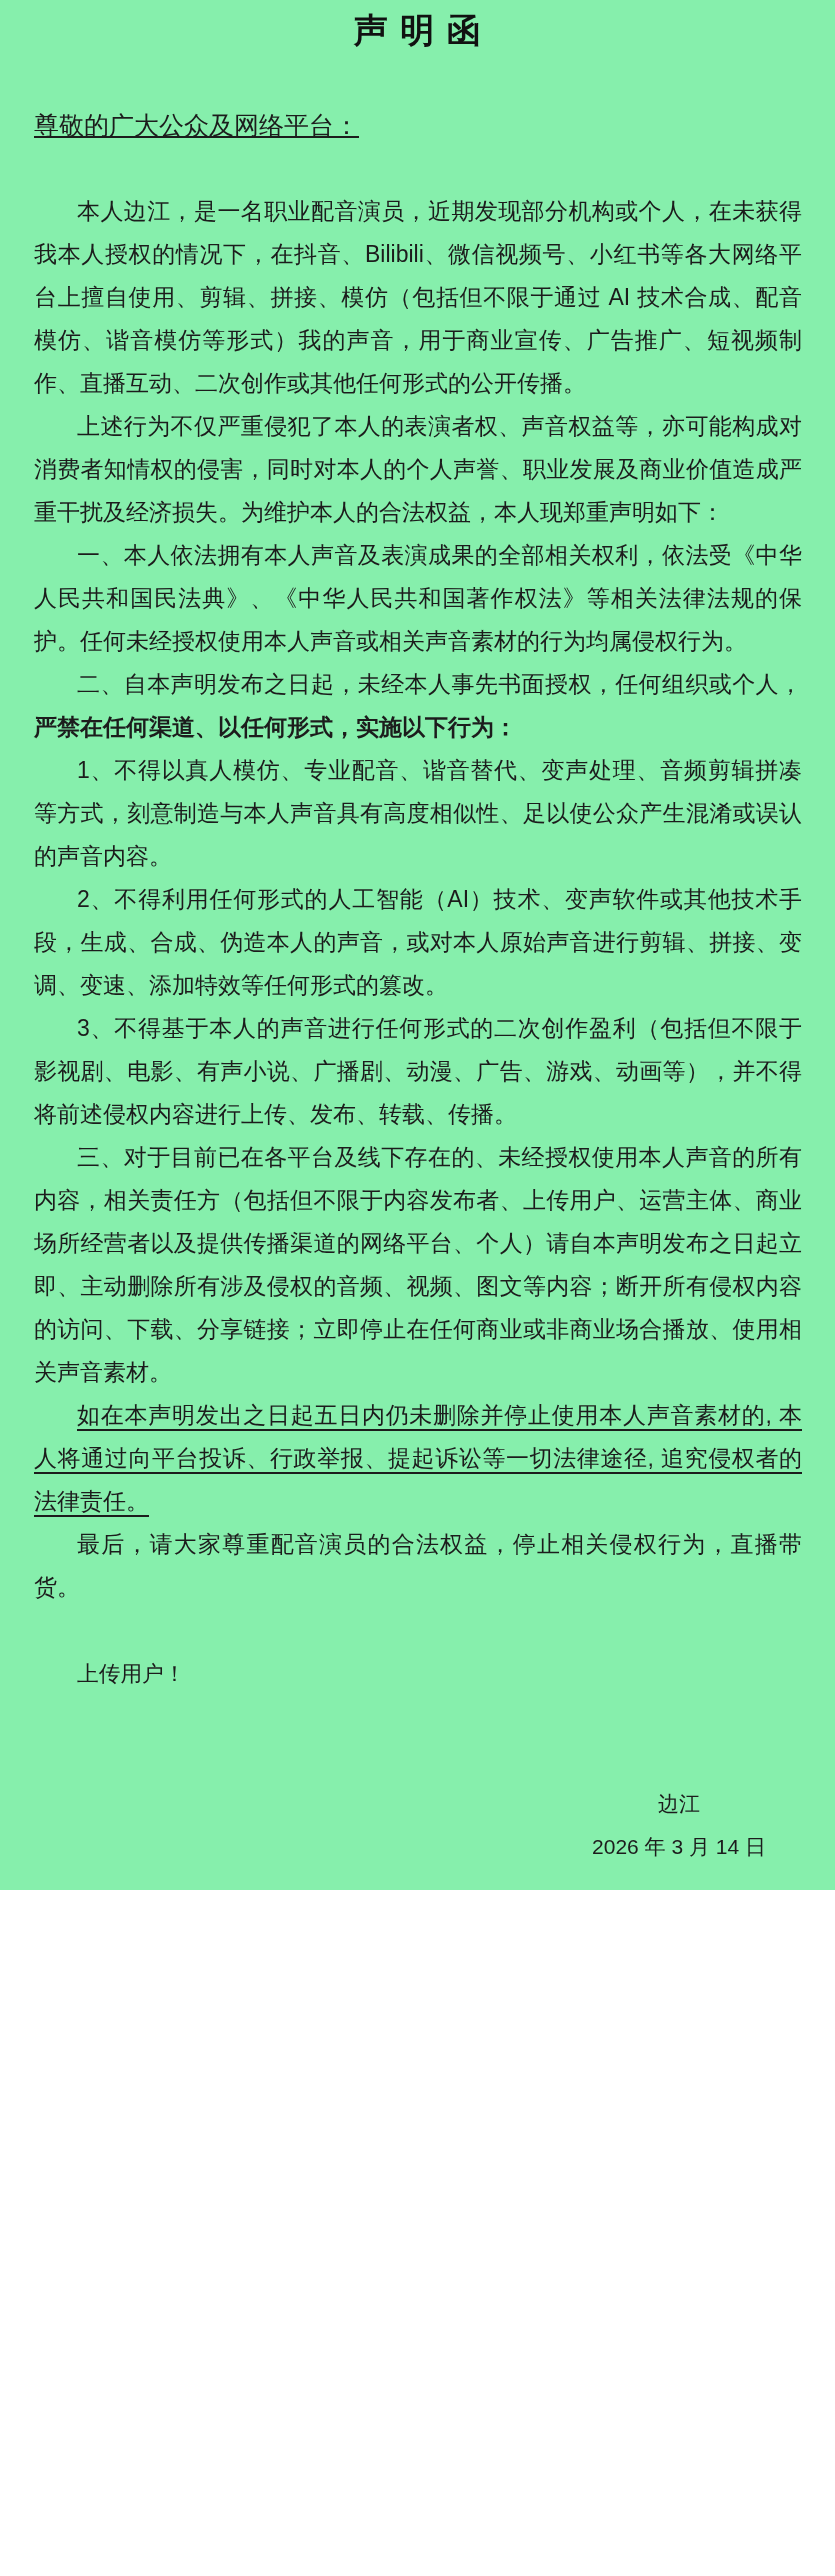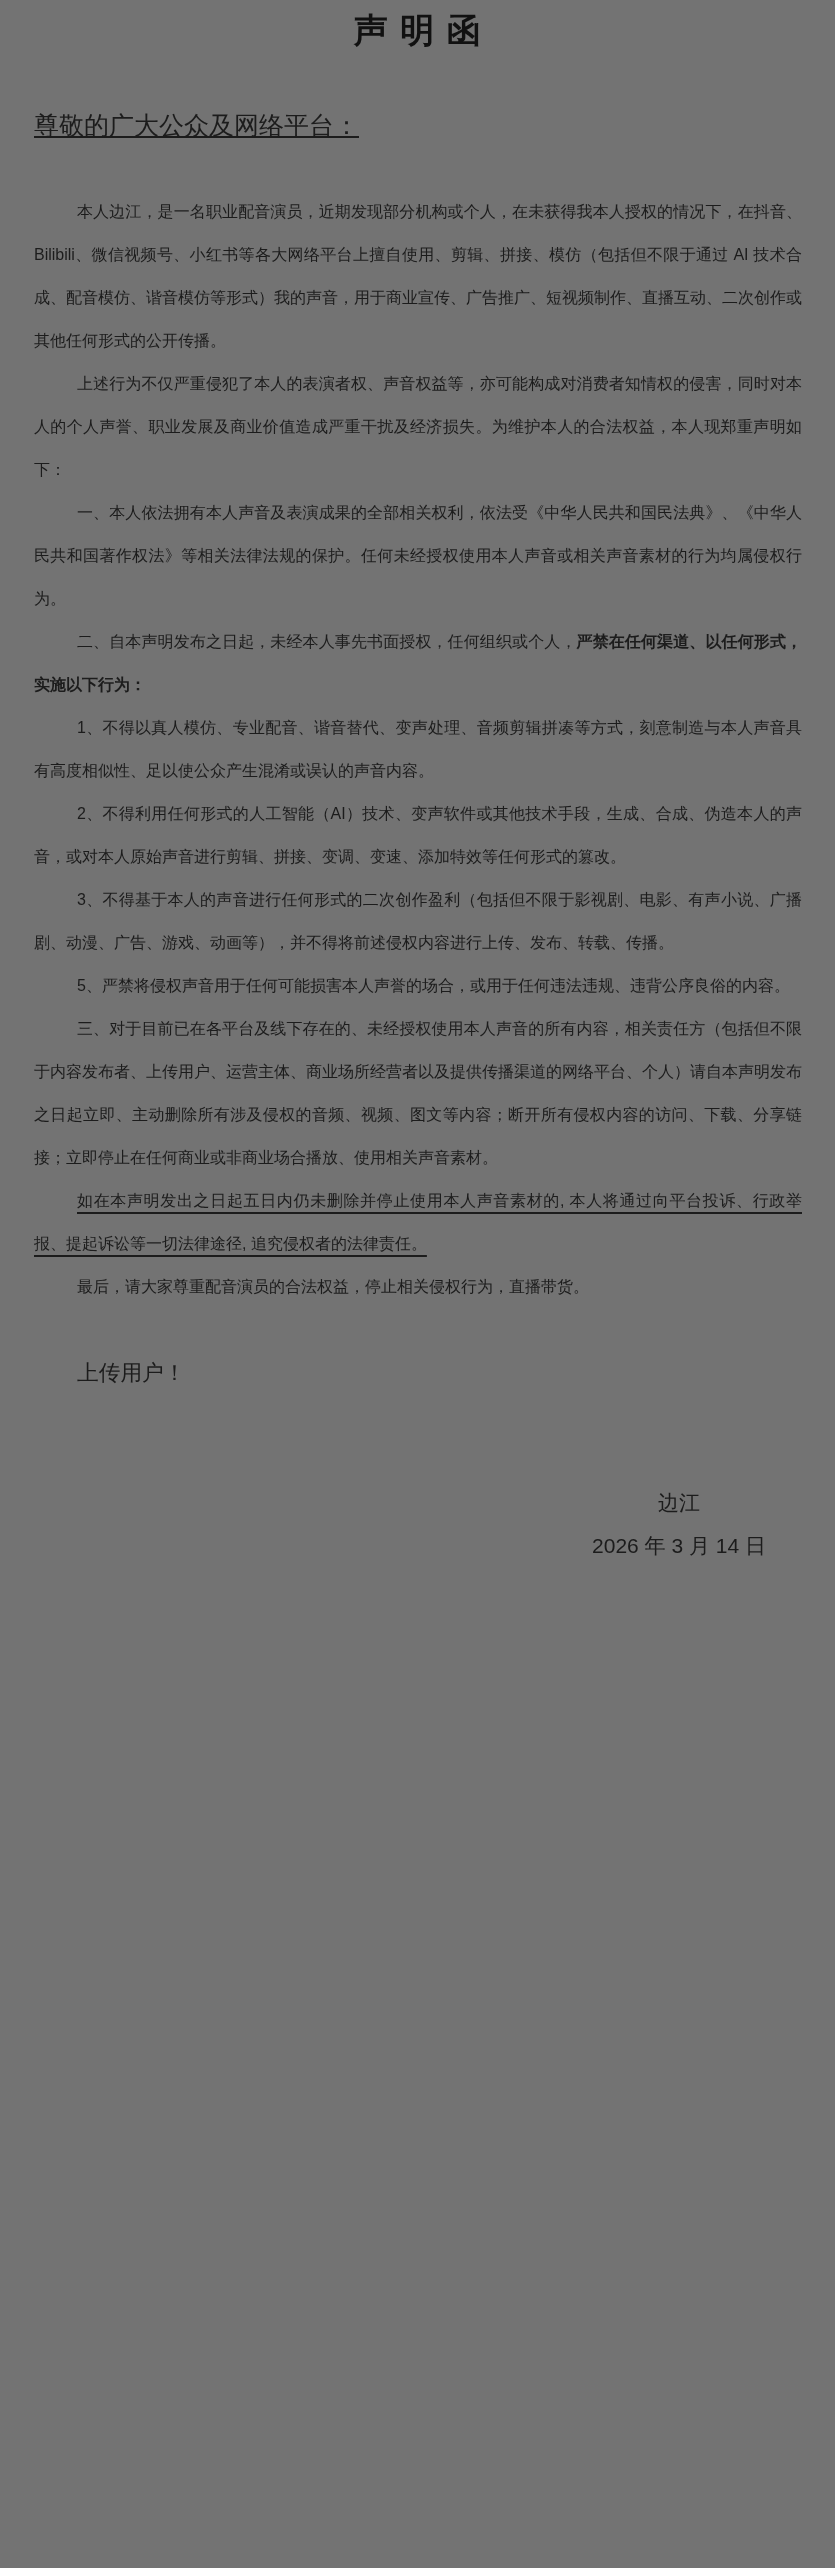--- a/index.html
+++ b/index.html
@@ -1,20 +1,20 @@
 <!DOCTYPE html>
 <html style="font-size:12.4px"><head>
 <meta charset="utf-8">
 <style>
   html, body { margin: 0; padding: 0; background: #ffffff; }
   .page {
     position: relative;
     width: 835px;
-    height: 2568px;
-    background: #737373;
+    height: 1890px;
+    background: #86efac;
     color: #1c1c1c;
     font-family: "Liberation Sans", sans-serif;
     overflow: hidden;
   }
   .doc { padding: 8.5px 33px 0 34px; }
   .title {
     margin: 0;
     font-size: 34px;
     line-height: 43px;
     font-weight: 700;
@@ -24,21 +24,21 @@
   }
   .salutation {
     margin: 52px 0 0 0;
     font-size: 25px;
     line-height: 43px;
     font-weight: 500;
     text-decoration: underline;
   }
   .body-text p {
     margin: 0;
-    font-size: 16px;
+    font-size: 23px;
     line-height: 43px;
     font-weight: 500;
     text-align: justify;
     text-justify: inter-ideograph;
     text-indent: 43px;
     word-break: break-all;
   }
   .body-text p.first { margin-top: 43px; }
   .body-text .b { font-weight: 800; }
   .body-text p.underlined {
@@ -82,21 +82,20 @@
 
       <p><span>二、自本声明发布之日起，未经本人事先书面授权，任何组织或个人，</span><span class="b">严禁在任何渠道、以任何形式，实施以下行为：</span></p>
 
       <p><span>1、不得以真人模仿、专业配音、谐音替代、变声处理、音频剪辑拼凑等方式，刻意制造与本人声音具有高度相似性、足以使公众产生混淆或误认的声音内容。</span></p>
 
       <p><span>2、不得利用任何形式的人工智能（AI）技术、变声软件或其他技术手段，生成、合成、伪造本人的声音，或对本人原始声音进行剪辑、拼接、变调、变速、添加特效等任何形式的篡改。</span></p>
 
       <p><span>3、不得基于本人的声音进行任何形式的二次创作盈利（包括但不限于影视剧、电影、有声小说、广播剧、动漫、广告、游戏、动画等），并不得将前述侵权内容进行上传、发布、转载、传播。</span></p>
 
 
-      <p><span>5、严禁将侵权声音用于任何可能损害本人声誉的场合，或用于任何违法违规、违背公序良俗的内容。</span></p>
 
       <p><span>三、对于目前已在各平台及线下存在的、未经授权使用本人声音的所有内容，相关责任方（包括但不限于内容发布者、上传用户、运营主体、商业场所经营者以及提供传播渠道的网络平台、个人）请自本声明发布之日起立即、主动删除所有涉及侵权的音频、视频、图文等内容；断开所有侵权内容的访问、下载、分享链接；立即停止在任何商业或非商业场合播放、使用相关声音素材。</span></p>
 
       <p class="underlined"><span>如在本声明发出之日起五日内仍未删除并停止使用本人声音素材的, 本人将通过向平台投诉、行政举报、提起诉讼等一切法律途径, 追究侵权者的法律责任。</span></p>
 
       <p><span>最后，请大家尊重配音演员的合法权益，停止相关侵权行为，直播带货。</span></p>
     </div>
 
     <p class="closing">上传用户！</p>
 

